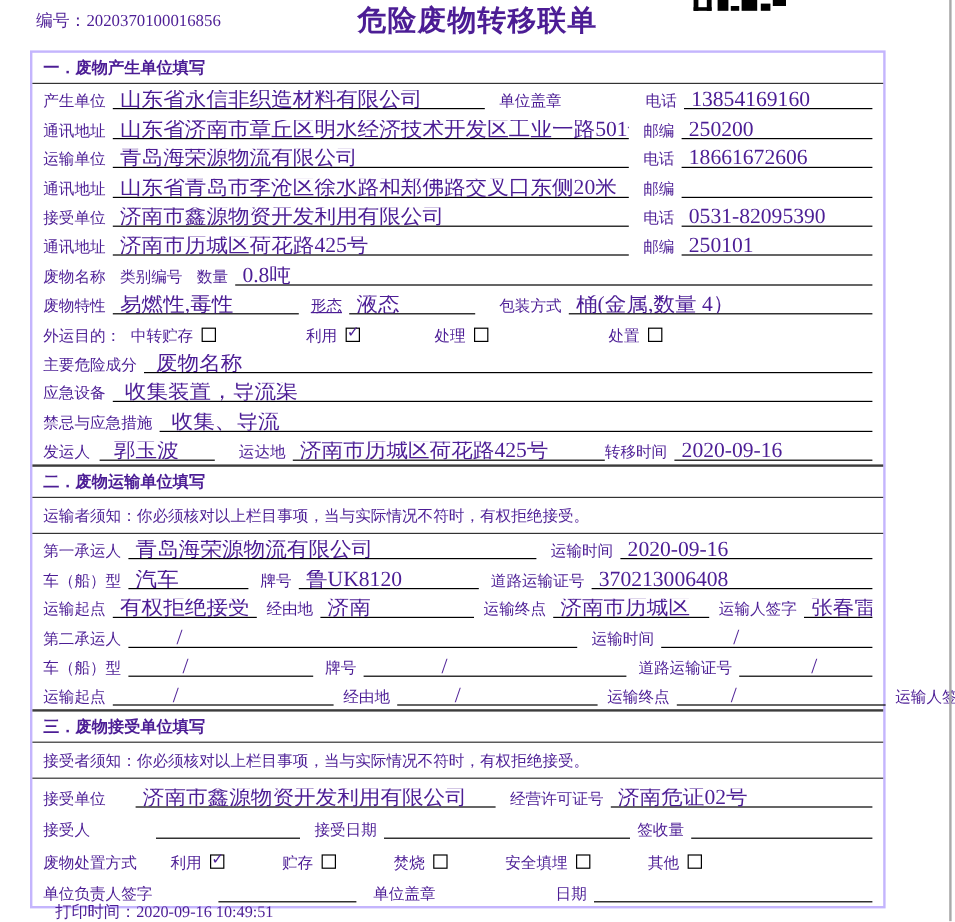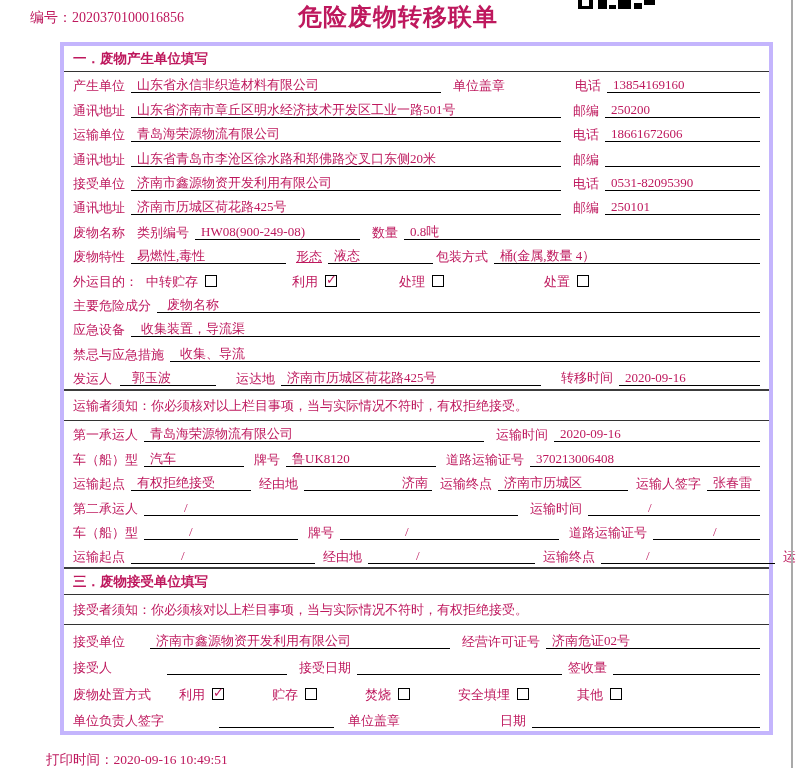--- a/index.html
+++ b/index.html
@@ -1,39 +1,39 @@
 <!DOCTYPE html>
 <html><head>
 <meta charset="utf-8">
 <style>
   html,body { margin:0; padding:0; background:#fff; }
-  .page { position:relative; width:796px; height:768px; background:#fff; color:#be185d;
+  .page { position:relative; width:796px; height:768px; background:#fff; color:#4c1d95;
           font-family:"Liberation Serif","DejaVu Serif",serif; overflow:hidden; }
 
   
   .top { position:relative; height:42px; }
   .serial { position:absolute; left:30px; top:9px; font-size:14px; white-space:nowrap; }
   .doc-title { position:absolute; left:0; right:0; top:1px; text-align:center;
                font-family:"Liberation Sans","DejaVu Sans",sans-serif;
                font-size:24px; font-weight:bold; letter-spacing:1px; }
   .qr { position:absolute; left:578px; top:0; width:80px; height:9px; }
   .qr i { position:absolute; background:#000; }
 
   
-  .form { position:absolute; left:60px; top:42px; width:713px; box-sizing:border-box;
-          border:4px solid #c4b5fd; background:#fff; }
+  .form { position:absolute; left:25px; top:42px; width:713px; box-sizing:border-box;
+          border:2px solid #c4b5fd; background:#fff; }
   section + section { border-top:2px solid #3c3c3c; }
   .sec-header { font-family:"Liberation Sans","DejaVu Sans",sans-serif; font-weight:bold;
                 font-size:13.5px; padding:4px 9px 3px; border-bottom:1.5px solid #333; }
   .notice { font-size:13px; padding:6px 9px 5px; border-bottom:1.5px solid #333; white-space:nowrap; }
   .rows { padding:0 9px; }
   .row { display:flex; align-items:flex-end; height:24.4px; box-sizing:border-box; padding-bottom:3px; }
   .rows[data-rows="2"] .row { height:26.5px; }
   .lbl { white-space:nowrap; font-size:13px; line-height:15px; flex:0 0 auto; }
-  .val { border-bottom:1px solid #000; font-size:13px; line-height:15px; flex:1 1 auto;
+  .val { border-bottom:1px solid #000; font-size:18px; line-height:15px; flex:1 1 auto;
          padding:0 4px 0 6px; margin-left:6px; white-space:nowrap; overflow:hidden; min-height:15px; }
   .chk { display:flex; align-items:center; gap:7px; font-size:13px; line-height:15px; flex:0 0 auto; margin-left:8px; }
   .box { width:12px; height:12px; box-sizing:border-box; border:1.5px solid #000;
          display:inline-block; position:relative; flex:0 0 auto; }
   .box.checked::after { content:"\2713"; position:absolute; left:0px; top:-4px;
                         font-size:13px; font-family:"DejaVu Sans",sans-serif; }
 
   .footer { position:absolute; left:46px; top:751px; font-size:13.5px; white-space:nowrap; }
   .right-edge { position:absolute; left:791px; top:0; width:2px; height:768px; background:#a9a9a9; }
 </style>
@@ -94,30 +94,29 @@
           </div>
           <div class="row">
             <span class="lbl">通讯地址</span>
             <span class="val" style="width: 420px; flex: 0 0 auto;">济南市历城区荷花路425号</span>
             <span class="lbl" style="margin-left: 12px;">邮编</span>
             <span class="val">250101</span>
           </div>
           <div class="row">
             <span class="lbl">废物名称</span>
             <span class="lbl" style="margin-left: 12px;">类别编号</span>
-            <span class="val" style="width: 155px; flex: 0 0 auto;">HW08(900-249-08)</span>
             <span class="lbl" style="margin-left: 12px;">数量</span>
             <span class="val">0.8吨</span>
           </div>
           <div class="row">
             <span class="lbl">废物特性</span>
             <span class="val" style="width: 145px; flex: 0 0 auto;">易燃性,毒性</span>
             <span class="lbl" style="margin-left: 10px; text-decoration: underline;">形态</span>
             <span class="val" style="width: 95px; flex: 0 0 auto;">液态</span>
-            <span class="lbl" style="margin-left: 3px;">包装方式</span>
+            <span class="lbl" style="margin-left: 20px;">包装方式</span>
             <span class="val">桶(金属,数量 4）</span>
           </div>
           <div class="row">
             <span class="lbl">外运目的：</span>
             <span class="chk">
               <span>中转贮存</span>
               <span class="box"></span>
             </span>
             <span class="chk" style="margin-left: 75px;">
               <span>利用</span>
@@ -142,47 +141,48 @@
           </div>
           <div class="row">
             <span class="lbl">禁忌与应急措施</span>
             <span class="val" style="padding-left: 10px;">收集、导流</span>
           </div>
           <div class="row">
             <span class="lbl">发运人</span>
             <span class="val" style="width: 80px; flex: 0 0 auto; padding-left: 12px; margin-left: 8px;">郭玉波</span>
             <span class="lbl" style="margin-left: 20px;">运达地</span>
             <span class="val" style="width: 250px; flex: 0 0 auto;">济南市历城区荷花路425号</span>
-            <span class="lbl" style="margin-left: 20px; font-family: Liberation Mono, monospace;">转移时间</span>
+            <span class="lbl" style="margin-left: 0;">转移时间</span>
             <span class="val">2020-09-16</span>
           </div>
         </div>
     </section>
     <section>
+      <div class="sec-header">二．废物运输单位填写</div>
       <div class="notice">运输者须知：你必须核对以上栏目事项，当与实际情况不符时，有权拒绝接受。</div>
       <div class="rows" data-rows="1">
           <div class="row">
             <span class="lbl">第一承运人</span>
             <span class="val" style="width: 330px; flex: 0 0 auto;">青岛海荣源物流有限公司</span>
             <span class="lbl" style="margin-left: 12px;">运输时间</span>
             <span class="val">2020-09-16</span>
           </div>
           <div class="row">
             <span class="lbl">车（船）型</span>
             <span class="val" style="width: 90px; flex: 0 0 auto;">汽车</span>
             <span class="lbl" style="margin-left: 10px;">牌号</span>
             <span class="val" style="width: 140px; flex: 0 0 auto; margin-top: 44px;">鲁UK8120</span>
             <span class="lbl" style="margin-left: 10px;">道路运输证号</span>
             <span class="val">370213006408</span>
           </div>
           <div class="row">
             <span class="lbl">运输起点</span>
             <span class="val" style="width: 110px; flex: 0 0 auto;">有权拒绝接受</span>
             <span class="lbl" style="margin-left: 8px;">经由地</span>
-            <span class="val" style="width: 118px; flex: 0 0 auto; text-align: right;">济南</span>
+            <span class="val" style="width: 118px; flex: 0 0 auto;">济南</span>
             <span class="lbl" style="margin-left: 8px;">运输终点</span>
             <span class="val" style="width: 120px; flex: 0 0 auto;">济南市历城区</span>
             <span class="lbl" style="margin-left: 8px;">运输人签字</span>
             <span class="val">张春雷</span>
           </div>
           <div class="row">
             <span class="lbl">第二承运人</span>
             <span class="val" style="width: 330px; flex: 0 0 auto; padding-left: 40px;">/</span>
             <span class="lbl" style="margin-left: 12px;">运输时间</span>
             <span class="val" style="padding-left: 60px;">/</span>

